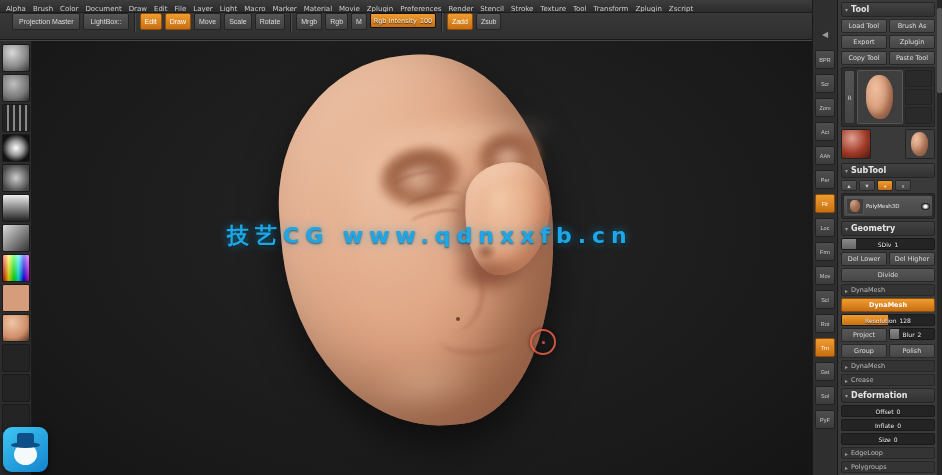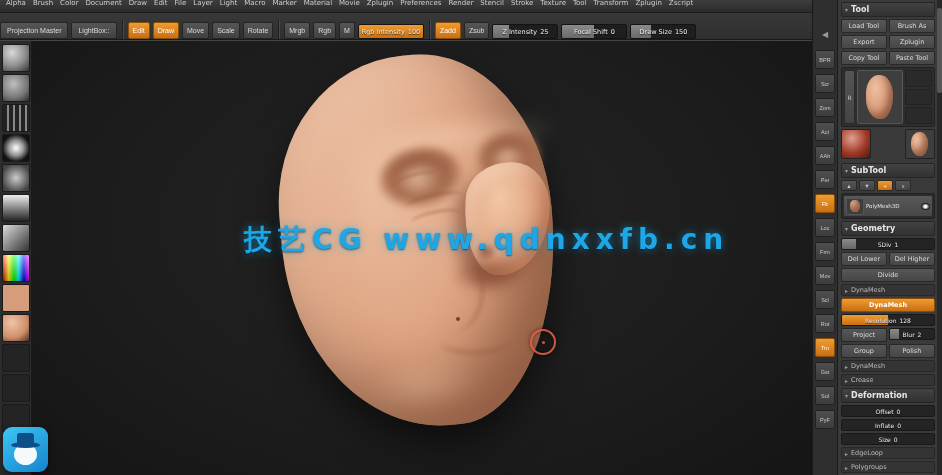--- a/index.html
+++ b/index.html
@@ -4,26 +4,26 @@
 <style>
   * { box-sizing: border-box; margin: 0; padding: 0; }
   html,body { width: 942px; height: 475px; overflow: hidden; background:#111; }
   body { font-family: "DejaVu Sans", "Liberation Sans", sans-serif; color:#ccc; }
   .page { position: relative; width: 942px; height: 475px; display: flex; background:#262626; }
 
   
   .main-col { width: 812px; display: flex; flex-direction: column; }
 
   .menubar { height: 13px; background: linear-gradient(#3d3d3d,#2b2b2b); border-bottom:1px solid #1c1c1c;
-             display:flex; align-items:flex-end; padding:4px 3px; overflow:hidden; }
+             display:flex; align-items:flex-start; padding:4px 3px; overflow:hidden; }
   .menu-items { display:flex; gap:1px; }
   .menu-item { font-size:7px; color:#cfcfcf; padding:1px 3px; white-space:nowrap; cursor:default; }
 
   .shelf { height: 27px; background: linear-gradient(#383838,#2f2f2f); border-bottom:1px solid #191919;
-           display:flex; align-items:flex-end; gap:3px; padding:0 0; }
+           display:flex; align-items:flex-start; gap:3px; padding:0 12px; }
   .sh-btn { font-size:7px; color:#ddd; background:linear-gradient(#565656,#414141); border:1px solid #242424;
             border-radius:2px; padding:4px 6px; white-space:nowrap; cursor:pointer; text-align:center; }
   .sh-btn.small { padding:4px 4px; }
   .sh-btn.active { background:linear-gradient(#f09c30,#c86f12); color:#fff; border-color:#8a4d0a; }
   .sep { width:1px; height:19px; background:#1f1f1f; box-shadow:1px 0 0 #4a4a4a; margin:0 2px; }
   .mode-group, .paint-group, .sculpt-group, .shelf-sliders { display:flex; gap:3px; align-items:center; }
 
   .slider { position:relative; width:66px; height:15px; background:#1e1e1e; border:1px solid #141414;
             border-radius:2px; overflow:hidden; cursor:pointer; flex:none; }
   .slider .slider-fill { position:absolute; left:0; top:0; bottom:0; background:linear-gradient(#8a8a8a,#6a6a6a); }
@@ -87,21 +87,21 @@
            border-bottom:4px solid rgba(138,70,48,.36); border-radius:50%; filter:blur(2.5px); }
   .chin-light { position:absolute; left:70px; top:300px; width:120px; height:60px; border-radius:50%;
            background: radial-gradient(ellipse, rgba(255,226,200,.22), transparent 70%); filter:blur(6px); }
   .surface-dot { position:absolute; left:424px; top:276px; width:4px; height:4px; border-radius:50%;
            background:#6e4430; }
   .brush-cursor { position:absolute; left:498px; top:288px; width:26px; height:26px; border-radius:50%;
            border:2px solid rgba(228,92,70,.9); box-shadow:0 0 4px rgba(0,0,0,.5), inset 0 0 4px rgba(0,0,0,.4); }
   .brush-cursor::after { content:""; position:absolute; left:50%; top:50%; width:3px; height:3px; margin:-1.5px;
            border-radius:50%; background:rgba(230,80,60,.95); }
 
-  .watermark { position:absolute; left:212px; top:180px; font-size:28px; font-weight:bold; letter-spacing:6px;
+  .watermark { position:absolute; left:195px; top:180px; font-size:22px; font-weight:bold; letter-spacing:6px;
            color:#1ea7e6; text-shadow:0 0 9px rgba(24,166,227,.6), 0 1px 2px rgba(0,0,0,.6); white-space:nowrap; }
 
   
   .right-shelf { width:26px; background:#2f2f2f; border-left:1px solid #1a1a1a; border-right:1px solid #1a1a1a;
                  display:flex; flex-direction:column; align-items:center; padding-top:30px; gap:5px; }
   .tray-arrow { font-size:8px; color:#999; margin-bottom:6px; cursor:pointer; }
   .rs-btn { width:20px; height:19px; background:linear-gradient(#4f4f4f,#3c3c3c); border:1px solid #222;
             border-radius:2px; font-size:5.5px; color:#ccc; display:flex; align-items:center; justify-content:center;
             cursor:pointer; flex:none; }
   .rs-btn.active { background:linear-gradient(#f09c30,#c86f12); color:#fff; border-color:#8a4d0a; }
@@ -226,47 +226,20 @@
         <span class="slider-label">
           <span>Rgb Intensity</span>
             <span>100</span>
         </span>
       </div>
       <span class="sep"></span>
       <div class="sculpt-group">
         <button class="sh-btn small active">Zadd</button>
           <button class="sh-btn small">Zsub</button>
       </div>
-      <div class="shelf-sliders">
-
-          <div class="slider">
-            <div class="slider-fill" style="width: 25%;"></div>
-            <span class="slider-label">
-              <span>Z Intensity</span>
-              <span>25</span>
-            </span>
-          </div>
-
-          <div class="slider">
-            <div class="slider-fill" style="width: 50%;"></div>
-            <span class="slider-label">
-              <span>Focal Shift</span>
-              <span>0</span>
-            </span>
-          </div>
-
-          <div class="slider">
-            <div class="slider-fill" style="width: 30%;"></div>
-            <span class="slider-label">
-              <span>Draw Size</span>
-              <span>150</span>
-            </span>
-          </div>
-
-      </div>
     </div>
 
     <div class="work-row">
 
       <div class="left-tray">
         <div class="thumb t-brush"></div>
           <div class="thumb t-brush2"></div>
           <div class="thumb t-stroke"></div>
           <div class="thumb t-alpha1"></div>
           <div class="thumb t-alpha2"></div>

